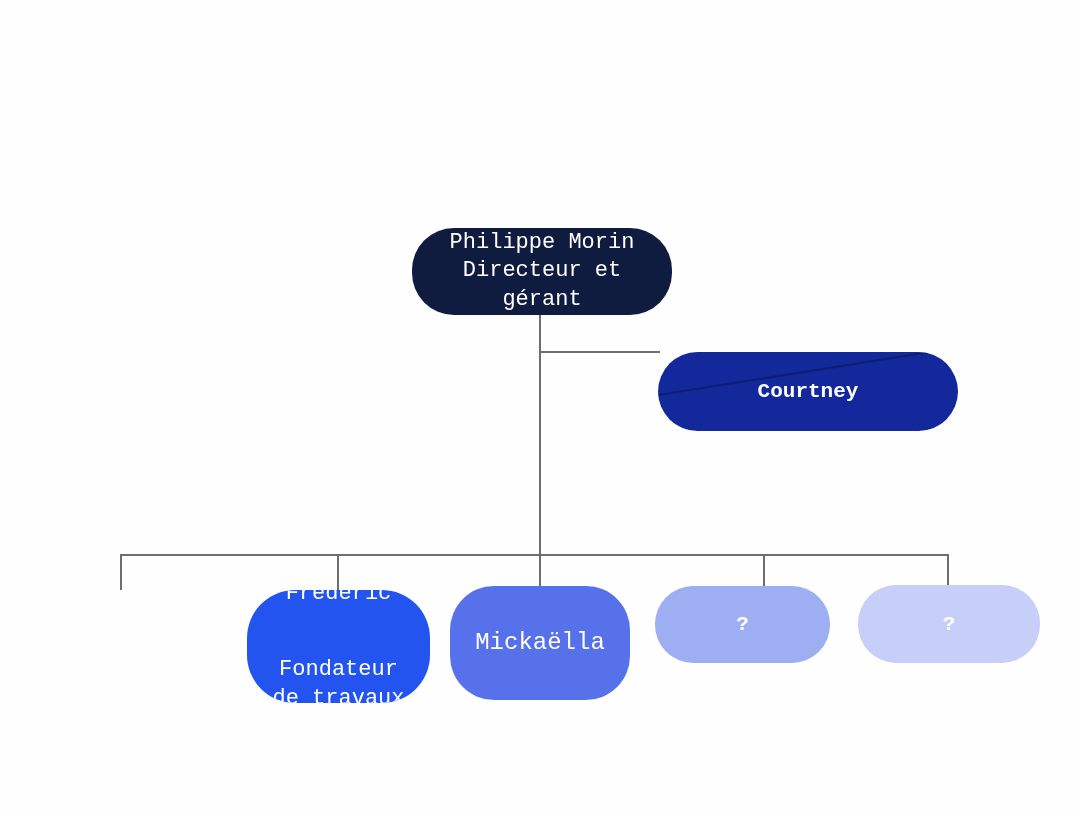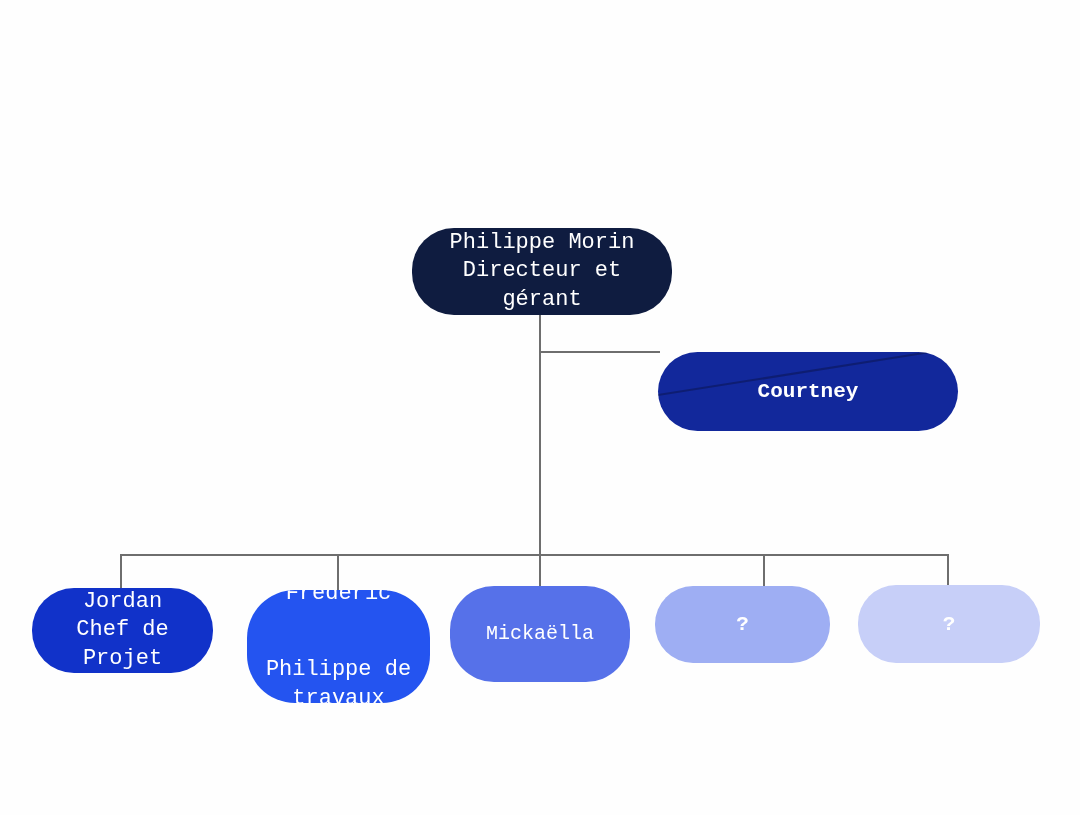--- a/index.html
+++ b/index.html
@@ -87,23 +87,23 @@
   }
   .node-c1 {
     left: 247px; top: 590px;
     width: 183px; height: 113px;
     border-radius: 48px;
     font-size: 22px;
     line-height: 1.3;
   }
   .node-c2 {
     left: 450px; top: 586px;
-    width: 180px; height: 96px;
+    width: 180px; height: 114px;
     border-radius: 44px;
-    font-size: 20px;
+    font-size: 24px;
     line-height: 1.3;
   }
   .node-c3 {
     left: 655px; top: 586px;
     width: 175px; height: 77px;
     border-radius: 38px;
     font-size: 21px;
     font-weight: 700;
   }
   .node-c4 {
@@ -131,28 +131,24 @@
   <div class="node node-root" style="background-color: rgb(15, 28, 64);">
     <div class="nm">Philippe Morin</div>
     <div class="rl">Directeur et gérant</div>
   </div>
 
   <div class="node node-assistant" style="background-color: rgb(18, 40, 155);">
     <div class="crease"></div>
     <div class="nm">Courtney</div>
   </div>
 
-  <div class="node node-c0" style="background-color: rgb(17, 50, 201);">
-    <div class="nm">Jordan</div>
-    <div class="rl">Chef de Projet</div>
-  </div>
 
   <div class="node node-c1" style="background-color: rgb(36, 84, 240); gap: 48px;">
     <div class="nm">Frédéric</div>
-    <div class="rl">Philippe de travaux</div>
+    <div class="rl">Fondateur de travaux</div>
   </div>
 
   <div class="node node-c2" style="background-color: rgb(86, 113, 233);">
     <div class="nm">Mickaëlla</div>
   </div>
 
   <div class="node node-c3" style="background-color: rgb(158, 174, 243);">
     <div class="nm">?</div>
   </div>
 

